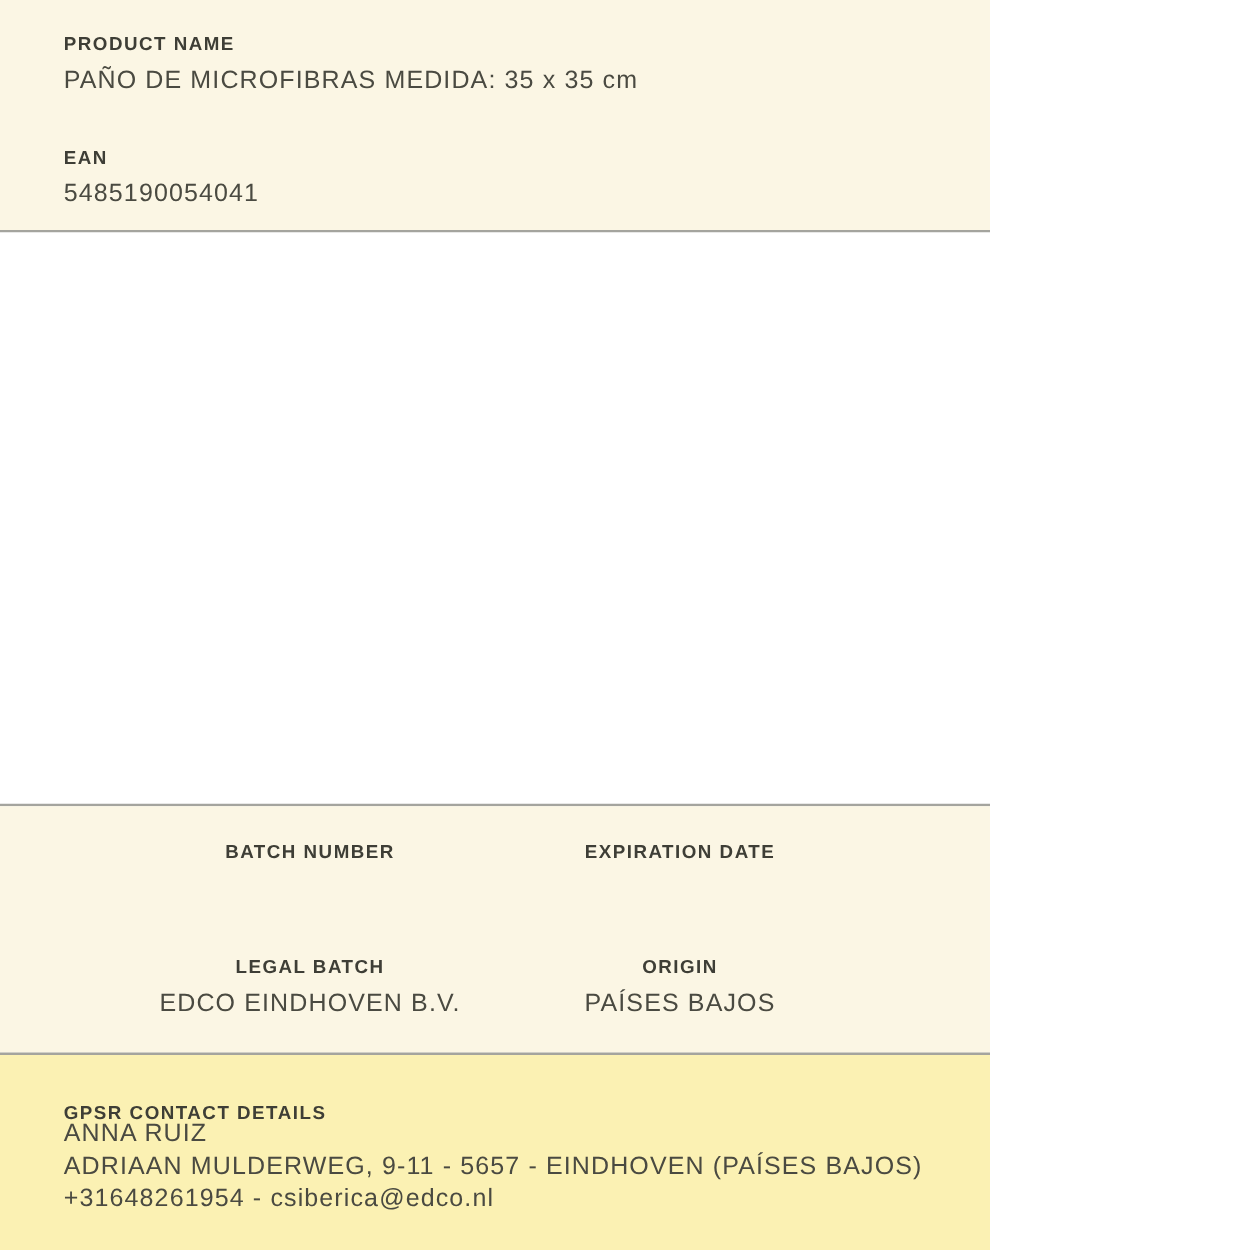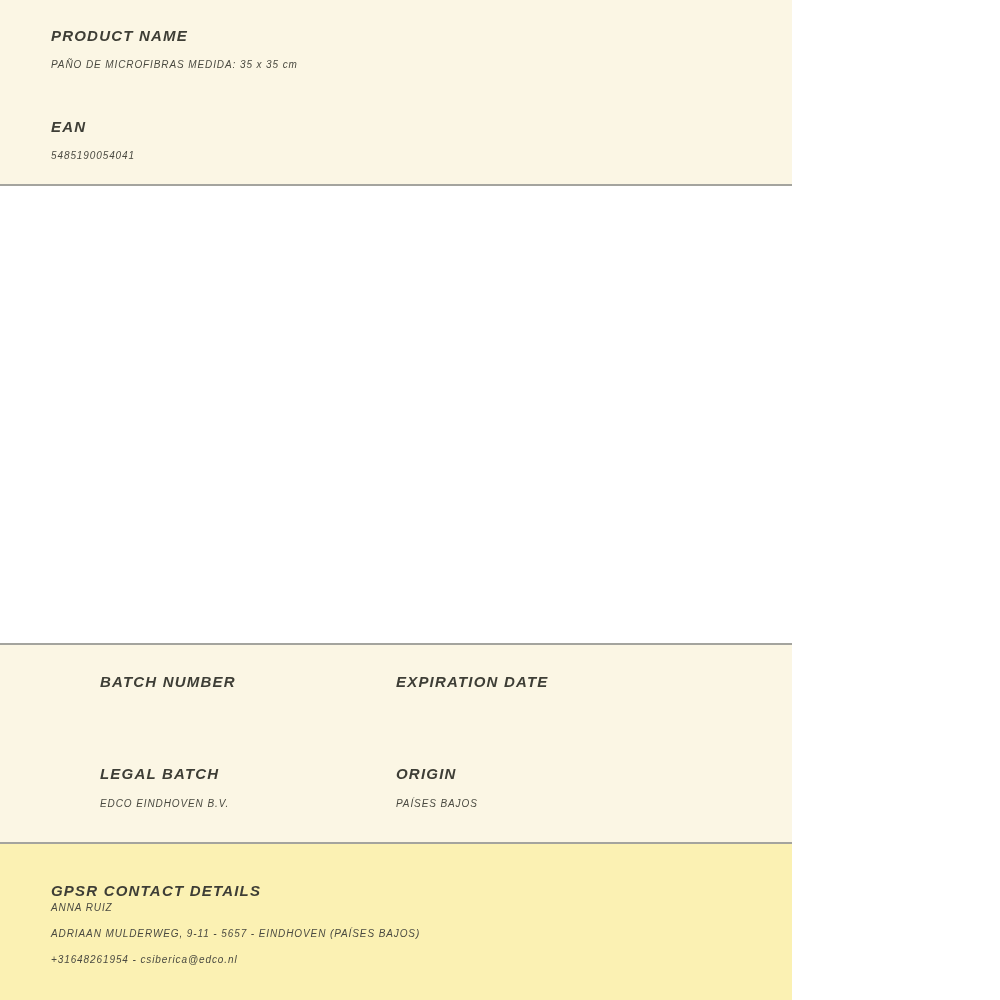--- a/index.html
+++ b/index.html
@@ -8,21 +8,20 @@
     height: 1000px;
     font-family: "Liberation Sans", sans-serif;
     background: #ffffff;
   }
   .page {
     width: 792px;
     height: 1000px;
     display: flex;
     flex-direction: column;
     overflow: hidden;
-    font-style: italic;
   }
   .section-product {
     background: #FBF6E4;
     height: 184px;
     padding: 27px 50px 0 51px;
   }
   .divider {
     height: 2px;
     background: #A4A49E;
     flex: none;
@@ -42,31 +41,32 @@
     padding: 38px 51px 0 51px;
   }
   .label {
     font-weight: bold;
     font-size: 15px;
     letter-spacing: 1.2px;
     color: #3E3E36;
     line-height: 17px;
   }
   .value {
-    font-size: 10px;
+    font-size: 20px;
     letter-spacing: 0.9px;
     color: #4A4A41;
     line-height: 17px;
   }
   .section-product .value { margin-top: 12px; }
   .ean-block { margin-top: 45px; }
   .details-grid {
     display: grid;
     grid-template-columns: 1fr 1fr;
     row-gap: 45px;
+    text-align: center;
   }
   .details-cell .value { margin-top: 13px; min-height: 17px; }
   .contact-row {
     display: flex;
     justify-content: space-between;
     align-items: flex-start;
     flex-direction: column;
   }
   .contact-right {
   }

